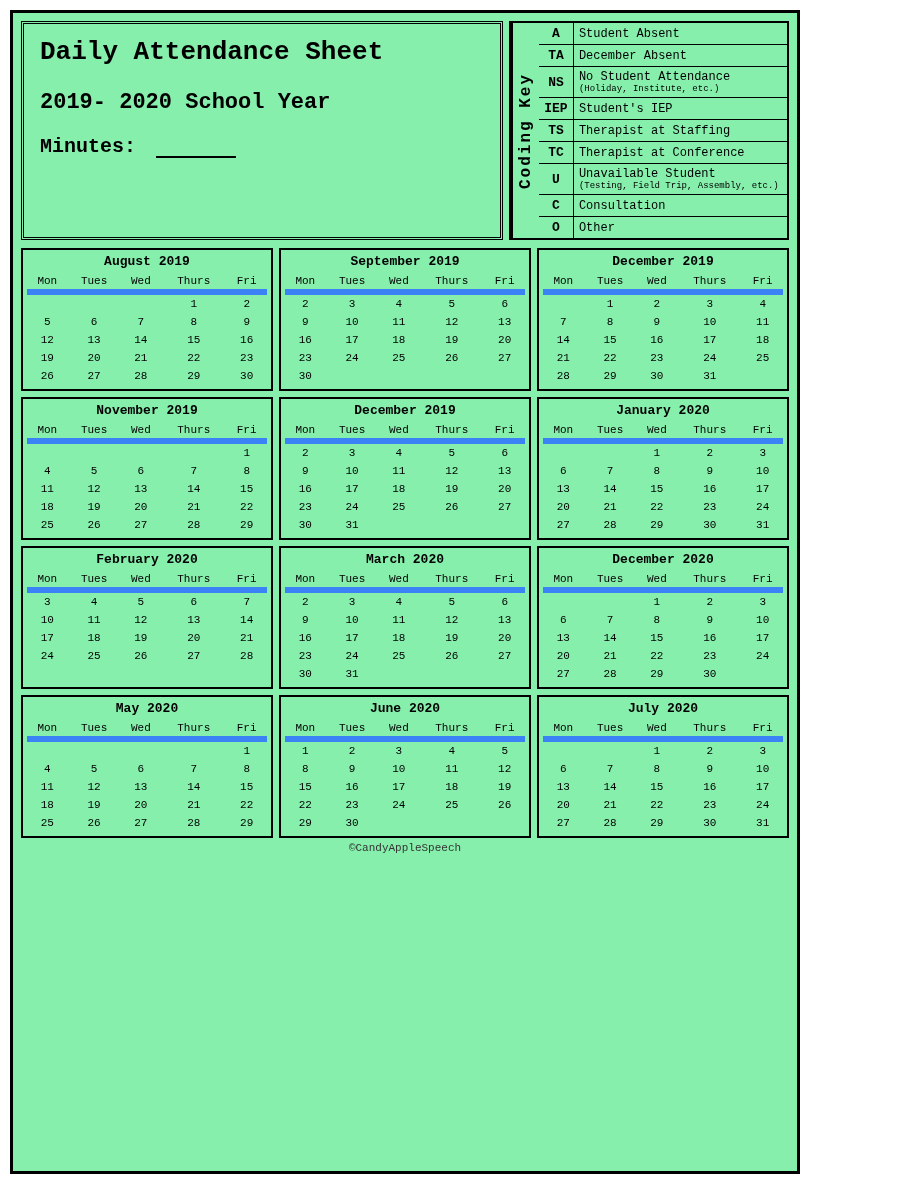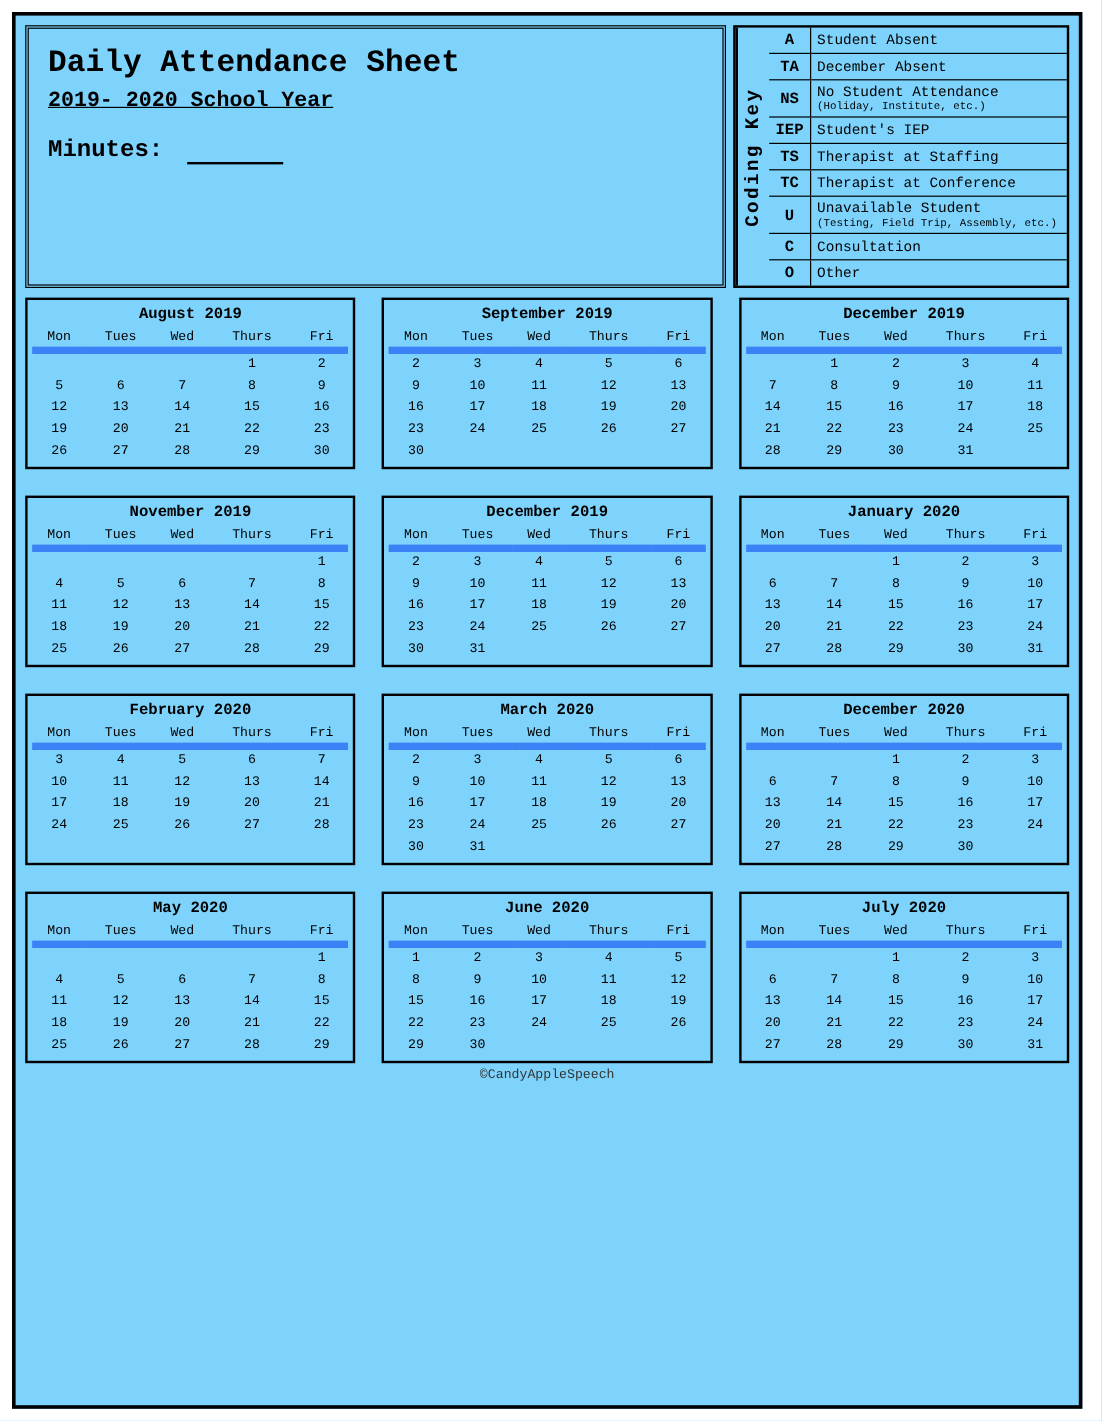--- a/index.html
+++ b/index.html
@@ -5,48 +5,47 @@
     * { box-sizing: border-box; margin: 0; padding: 0; }
     body {
       font-family: 'Courier New', Courier, monospace;
       background: #fff;
       width: 918px;
       min-height: 1184px;
       padding: 10px;
     }
     .page {
       border: 3px solid #000;
-      width: 892px;
+      width: 790px;
       min-height: 1164px;
       padding: 8px;
-      background: #7dd3fc;
+      background: #86efac;
     }
     
     .top-section {
       display: flex;
       gap: 6px;
       margin-bottom: 8px;
     }
     .title-box {
       border: 3px double #000;
       flex: 1;
       padding: 12px 16px;
       min-height: 200px;
     }
     .title-main {
       font-family: 'Courier New', Courier, monospace;
       font-size: 26px;
       font-weight: bold;
       line-height: 1.3;
     }
     .title-sub {
-      font-size: 18px;
+      font-size: 22px;
       font-weight: bold;
-      margin-top: 4px;
-      text-decoration: underline;
+      margin-top: 20px;
     }
     .field-row {
       margin-top: 20px;
       font-size: 20px;
       font-weight: bold;
     }
     .field-line {
       display: inline-block;
       border-bottom: 2px solid #000;
       width: 200px;
@@ -100,21 +99,21 @@
       min-width: 28px;
     }
     .sub-text {
       font-size: 9px;
       display: block;
     }
     
     .calendars-grid {
       display: grid;
       grid-template-columns: 1fr 1fr 1fr;
-      gap: 22px;
+      gap: 6px;
     }
     .cal-box {
       border: 2px solid #000;
       padding: 4px;
     }
     .cal-title {
       text-align: center;
       font-weight: bold;
       font-size: 13px;
       margin-bottom: 4px;

